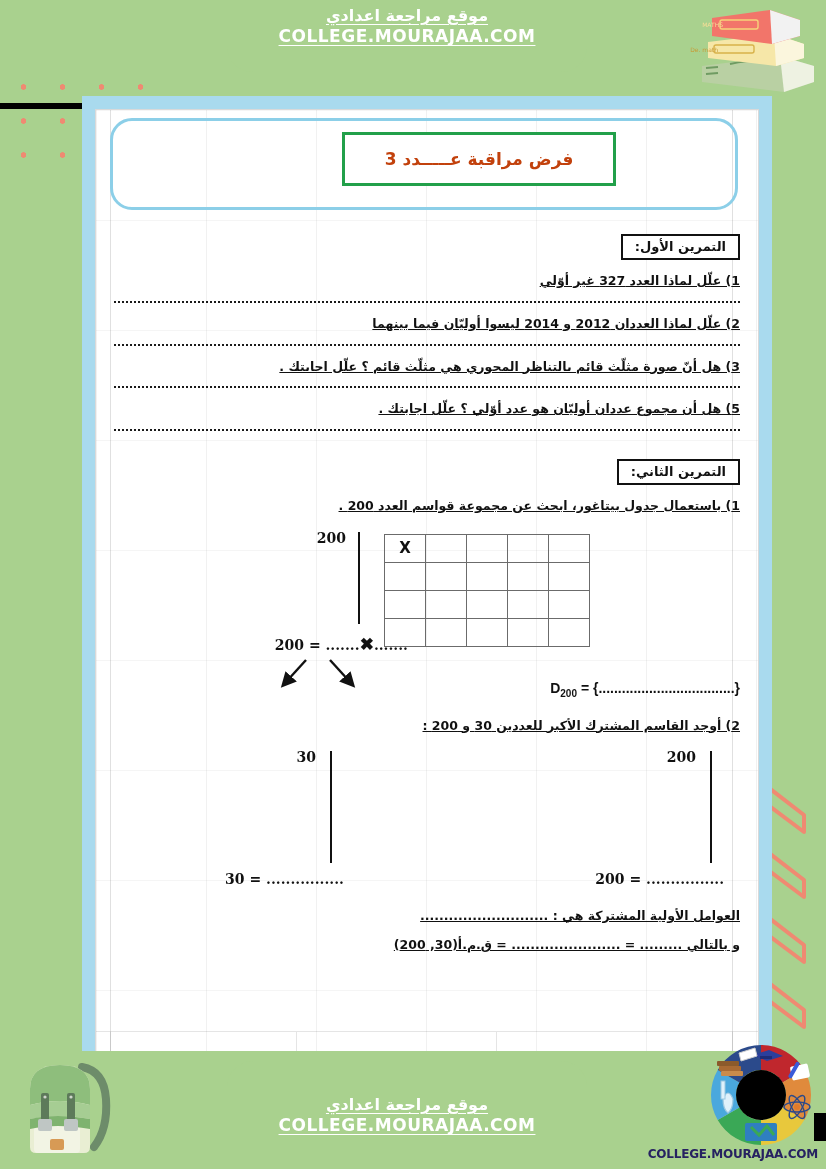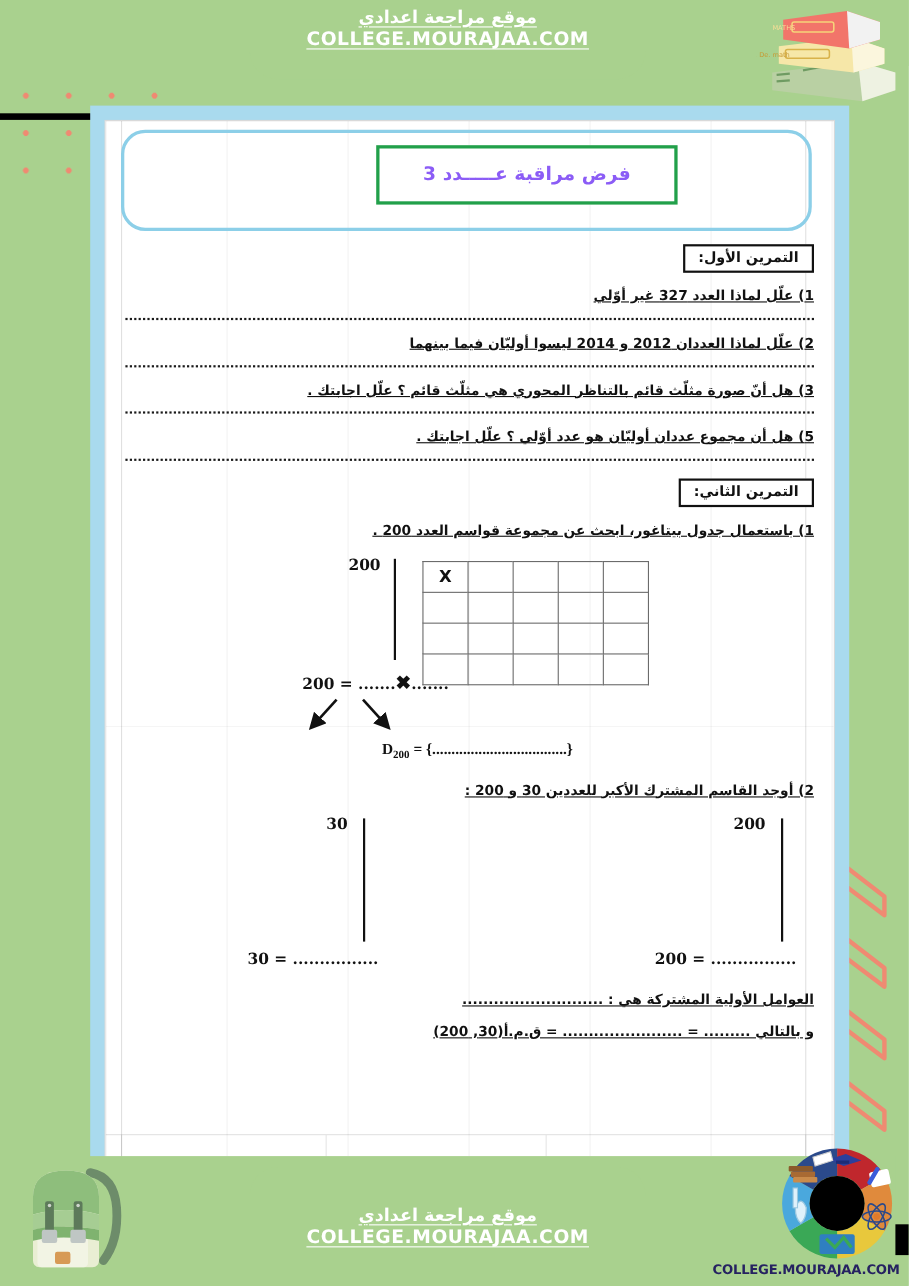--- a/index.html
+++ b/index.html
@@ -69,21 +69,21 @@
     position:absolute;left:14px;top:8px;width:622px;height:86px;
     border:3px solid #8ccfe8;border-radius:22px;background:transparent;
   }
   .title-box{
     position:absolute;left:246px;top:22px;width:268px;height:48px;
     border:3px solid #22a04a;background:#fff;
     display:flex;align-items:center;justify-content:center;
   }
   .title-txt{
     font-family:"DejaVu Sans", sans-serif;
-    font-size:17px;font-weight:700;color:#8b5cf6;letter-spacing:.4px;
+    font-size:17px;font-weight:700;color:#c2410c;letter-spacing:.4px;
     direction:rtl;white-space:nowrap;
   }
 
   
   .band{
     position:absolute;left:0;width:814px;background:#a9d18e;z-index:20;
     text-align:center;color:#fff;
   }
   .band-top{top:0;height:60px;}
   .band-top .shape{
@@ -118,21 +118,21 @@
     direction:ltr;
   }
 
   
   .content{
     position:absolute;left:18px;right:18px;top:112px;
     direction:rtl;color:#111;
     font-family:"DejaVu Sans", sans-serif;
   }
   .ex-head{
-    display:flex;justify-content:flex-start;margin:0 0 4px 0;
+    display:flex;justify-content:flex-start;margin:12px 0 4px 0;
   }
   .ex-box{
     border:2px solid #111;padding:3px 12px 4px 12px;background:#fff;
     font-size:13px;font-weight:700;direction:rtl;
   }
   .q{
     font-size:12.5px;font-weight:700;direction:rtl;text-align:right;
     margin:12px 0 0 0;line-height:1.5;text-decoration:underline;
   }
   .dotline{
@@ -157,22 +157,22 @@
   .pyth{
     border-collapse:collapse;margin-top:4px;
   }
   .pyth td{
     width:38px;height:25px;border:1px solid #6b6b6b;
     text-align:center;vertical-align:middle;
     font-size:15px;font-weight:700;color:#111;
     font-family:"DejaVu Sans", sans-serif;
   }
   .d-line{
-    margin-top:18px;font-size:14px;font-weight:700;
-    font-family:Liberation Serif, serif;direction:ltr;text-align:center;padding-left:14px;
+    font-size:14px;font-weight:700;
+    font-family:Liberation Sans, sans-serif;direction:ltr;text-align:right;padding-left:14px;
   }
   .d-line sub{font-size:10px;}
 
   .gcd-row{display:flex;flex-direction:row-reverse;justify-content:space-between;margin-top:14px;padding:0 22px 0 14px;text-align:right;}
   .gcd-col{position:relative;width:210px;height:150px;}
   .gcd-num{position:absolute;right:22px;top:0;font-size:14px;font-weight:700;font-family:"DejaVu Serif", serif;}
   .gcd-bar{position:absolute;right:6px;top:2px;width:2px;height:112px;background:#111;}
   .gcd-eq{position:absolute;right:-6px;top:122px;font-size:14px;font-weight:700;font-family:"DejaVu Serif", serif;direction:ltr;white-space:nowrap;}
   .tail{font-size:12.5px;font-weight:700;direction:rtl;text-align:right;margin-top:6px;line-height:1.8;text-decoration:underline;}
 

